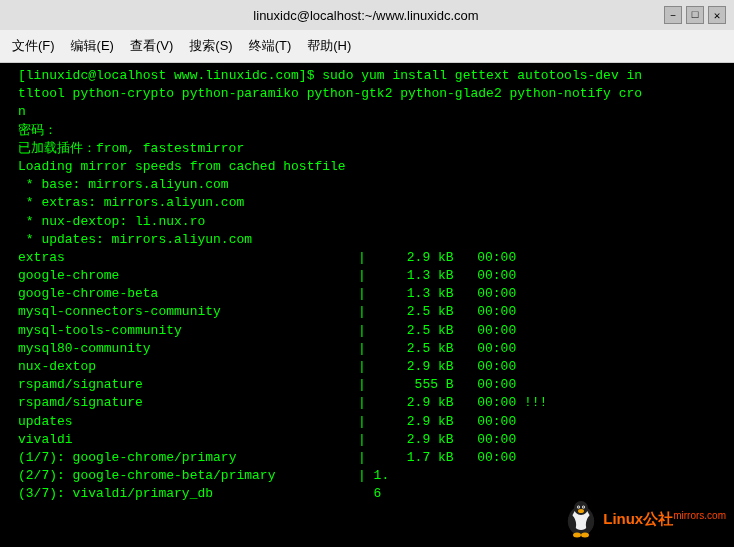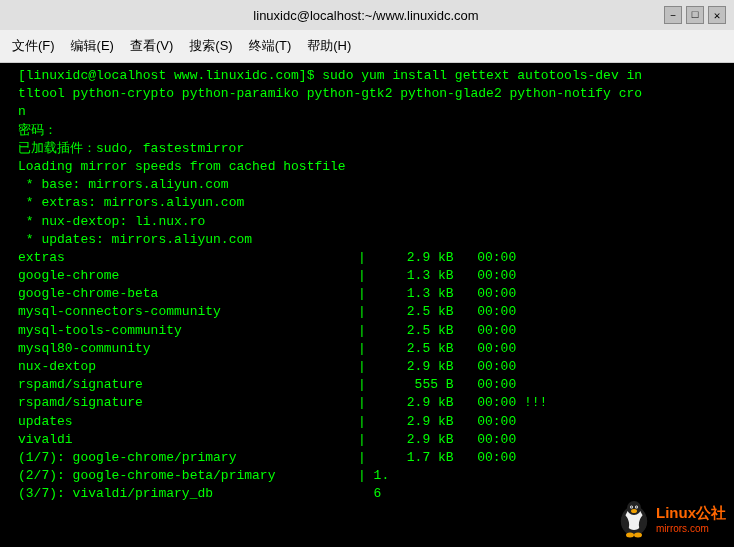--- a/index.html
+++ b/index.html
@@ -162,21 +162,21 @@
     <div class="menu-item">搜索(S)</div>
     <div class="menu-item">终端(T)</div>
     <div class="menu-item">帮助(H)</div>
   </div>
 
   <div class="terminal-body">
     <div class="terminal-line">[linuxidc@localhost www.linuxidc.com]$ sudo yum install gettext autotools-dev in</div>
     <div class="terminal-line">tltool python-crypto python-paramiko python-gtk2 python-glade2 python-notify cro</div>
     <div class="terminal-line">n</div>
     <div class="terminal-line">密码：</div>
-    <div class="terminal-line">已加载插件：sudo, fastestmirror</div>
+    <div class="terminal-line">已加载插件：from, fastestmirror</div>
     <div class="terminal-line">Loading mirror speeds from cached hostfile</div>
     <div class="terminal-line"> * base: mirrors.aliyun.com</div>
     <div class="terminal-line"> * extras: mirrors.aliyun.com</div>
     <div class="terminal-line"> * nux-dextop: li.nux.ro</div>
     <div class="terminal-line"> * updates: mirrors.aliyun.com</div>
 
     <div class="terminal-table-row">
       <span class="col-name">extras                                  </span>
       <span class="col-sep">| </span>
       <span class="col-size">2.9 kB</span>
@@ -266,19 +266,19 @@
         <circle cx="15.5" cy="8" r="1.5" fill="#fff"></circle>
         <circle cx="20.5" cy="8" r="1.5" fill="#fff"></circle>
         <circle cx="15.5" cy="8" r="0.8" fill="#333"></circle>
         <circle cx="20.5" cy="8" r="0.8" fill="#333"></circle>
         <ellipse cx="18" cy="12" rx="3" ry="2" fill="#f0a000"></ellipse>
         <ellipse cx="9" cy="24" rx="4" ry="8" fill="#222" transform="rotate(-10 9 24)"></ellipse>
         <ellipse cx="27" cy="24" rx="4" ry="8" fill="#222" transform="rotate(10 27 24)"></ellipse>
         <ellipse cx="14" cy="36" rx="4" ry="2.5" fill="#f0a000"></ellipse>
         <ellipse cx="22" cy="36" rx="4" ry="2.5" fill="#f0a000"></ellipse>
       </svg>
-      <div style="display:flex;flex-direction:column;align-items:flex-start;">
+      <div style="display:flex;flex-direction:row;align-items:flex-start;">
         <span style="color:#ff6600;font-size:15px;font-weight:bold;font-family:Arial,sans-serif;">Linux公社</span>
         <span style="color:#ff4400;font-size:10px;font-family:Arial,sans-serif;">mirrors.com</span>
       </div>
     </div>
   </div>
 </div>
 
 </body></html>

